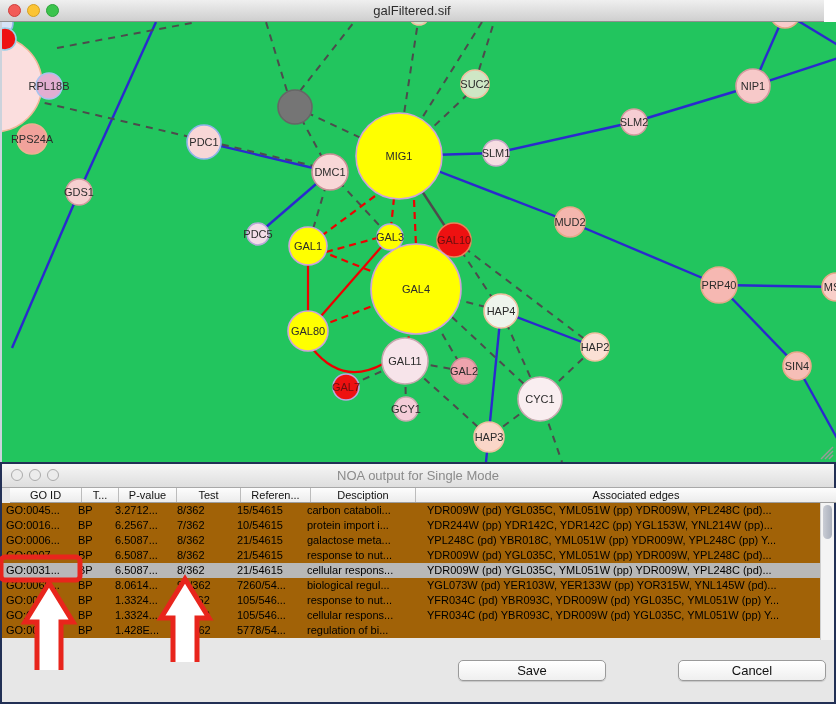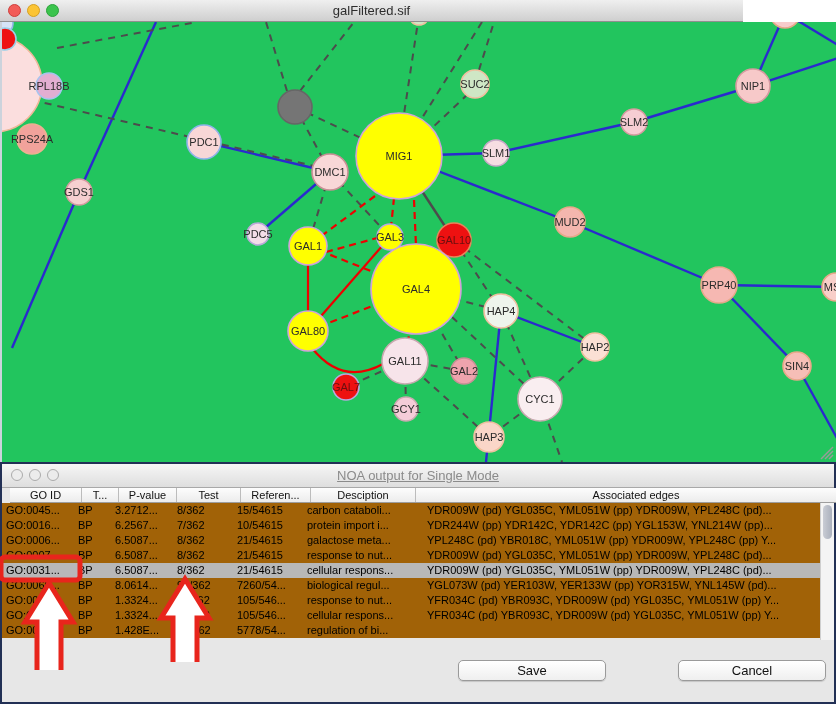--- a/index.html
+++ b/index.html
@@ -1,38 +1,38 @@
 <!DOCTYPE html>
 <html><head>
 <meta charset="utf-8">
 <style>
   html,body{margin:0;padding:0;}
   body{width:836px;height:704px;font-family:"Liberation Sans",sans-serif;background:#e8e8e8;position:relative;overflow:hidden;}
   .screen{position:absolute;left:0;top:0;width:836px;height:704px;}
 
   
   .top-window{position:absolute;left:0;top:0;width:836px;height:462px;background:#fff;}
-  .titlebar{position:absolute;left:0;top:0;width:743px;height:22px;
+  .titlebar{position:absolute;left:0;top:0;width:824px;height:22px;
     background:linear-gradient(#efefef,#cfcfcf);border-bottom:1px solid #8f8f8f;box-sizing:border-box;}
   .titlebar .title{position:absolute;left:0;right:0;top:3px;text-align:center;font-size:13px;color:#2d2d2d;}
   .lights{position:absolute;left:8px;top:4px;display:flex;gap:6px;}
   .light{width:13px;height:13px;border-radius:50%;box-sizing:border-box;}
   .light.red{background:#f25c58;border:1px solid #ce3f3c;}
   .light.yellow{background:#fbc434;border:1px solid #d6a023;}
   .light.green{background:#3bc44d;border:1px solid #2ba33a;}
   .canvas{position:absolute;left:0;top:22px;width:836px;height:440px;background:#22c55e;
     border-left:2px solid #ccd3dc;box-sizing:border-box;overflow:hidden;}
   .node-label{font-family:"Liberation Sans",sans-serif;font-size:11px;}
 
   
   .bottom-window{position:absolute;left:0;top:462px;width:836px;height:242px;
     background:#e7e7e7;border:2px solid #223055;box-sizing:border-box;}
   .titlebar2{position:absolute;left:0;top:0;width:832px;height:24px;
     background:linear-gradient(#f6f6f6,#dedede);border-bottom:1px solid #a8a8a8;box-sizing:border-box;}
-  .titlebar2 .title{position:absolute;left:0;right:0;top:4px;text-align:center;font-size:13px;color:#8b8b8b;text-decoration:underline;}
+  .titlebar2 .title{position:absolute;left:0;right:0;top:4px;text-align:center;font-size:13px;color:#8b8b8b;}
   .lights2{position:absolute;left:9px;top:5px;display:flex;gap:6px;}
   .hlight{width:12px;height:12px;border-radius:50%;background:#ececec;border:1.5px solid #ababab;box-sizing:border-box;}
 
   .thead{position:absolute;left:8px;top:24px;width:832px;height:15px;display:flex;
     background:linear-gradient(#fdfdfd,#ececec);border-bottom:1px solid #9d9d9d;box-sizing:border-box;}
   .thcell{font-size:11px;color:#111;text-align:center;border-right:1px solid #bcbcbc;box-sizing:border-box;
     overflow:hidden;white-space:nowrap;line-height:14px;}
   .tbody{position:absolute;left:0;top:39px;width:818px;background:#fff;}
   .trow{display:flex;height:15px;background:#a16207;}
   .trow.selected{background:#b8b8b8;}

